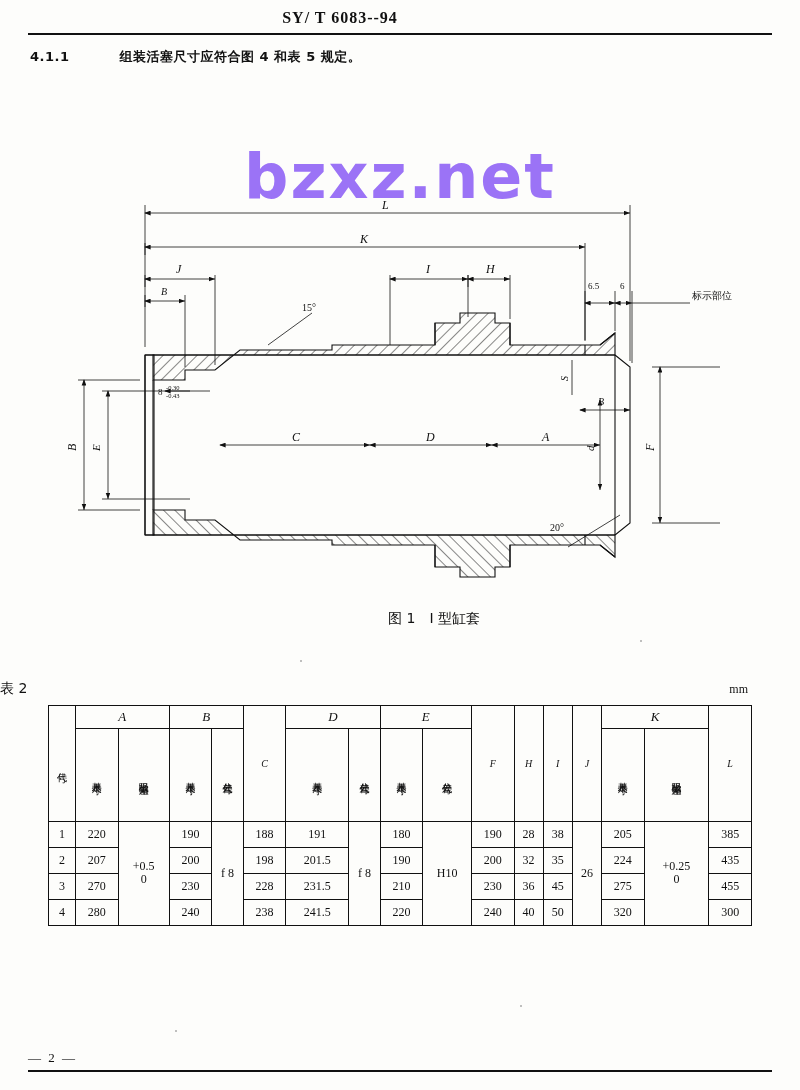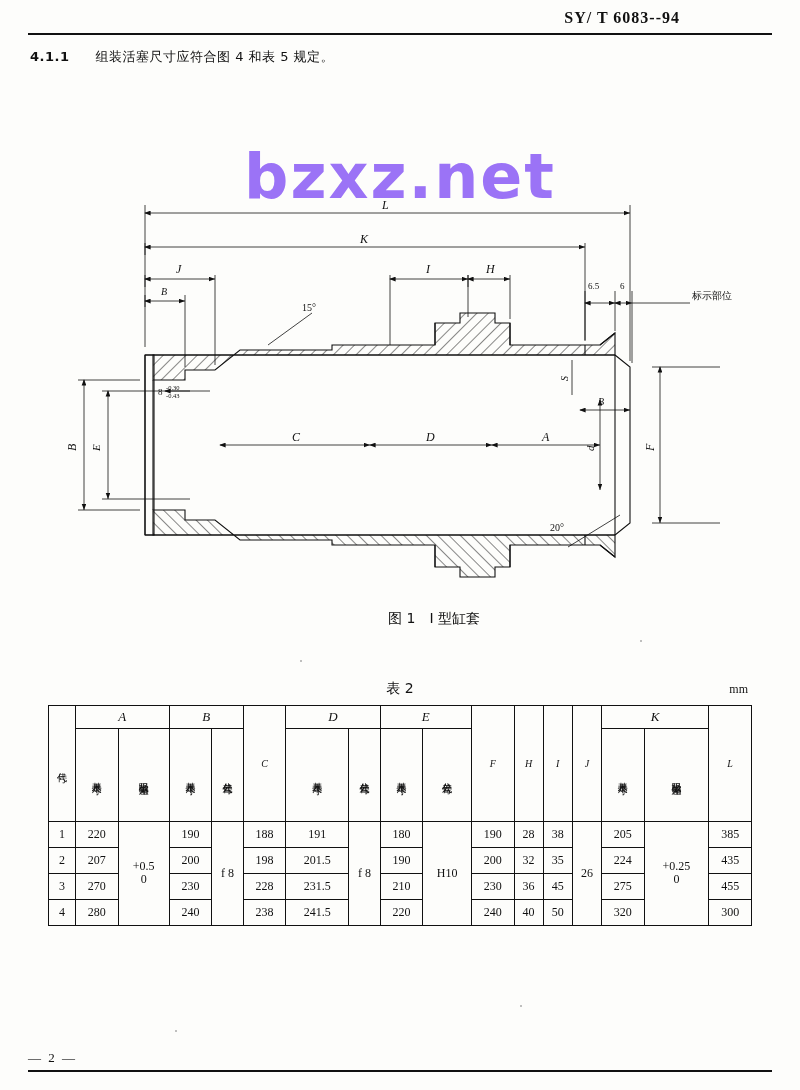--- a/index.html
+++ b/index.html
@@ -11,33 +11,33 @@
     position:relative;
     overflow:hidden;
   }
   .page{position:relative;width:800px;height:1090px;}
 
   
   .header-rule{
     position:absolute;left:28px;top:33px;width:744px;height:2px;background:#111;
   }
   .doc-title{
-    position:absolute;top:9px;left:0;width:680px;text-align:right;
+    position:absolute;top:9px;left:0;width:680px;text-align:center;
     font-size:16px;font-weight:bold;letter-spacing:1px;
     font-family:"Liberation Serif", serif;
   }
 
   
   .clause{
     position:absolute;left:30px;top:48px;font-size:13px;font-weight:bold;
     font-family:"DejaVu Sans", sans-serif;
     letter-spacing:0.5px;
   }
   .clause .num{margin-right:26px;}
-  .clause .txt{font-weight:normal;}
+  .clause .txt{font-weight:bold;margin-left:24px;}
 
   
   .watermark{
     position:absolute;left:0;top:140px;width:800px;text-align:center;
     font-size:62px;font-weight:bold;color:#8b5cf6;
     font-family:"DejaVu Sans", sans-serif;
     letter-spacing:2px;
     opacity:.85;
     pointer-events:none;
   }
@@ -48,21 +48,21 @@
   }
   .figure svg{display:block;}
   .fig-caption{
     position:absolute;left:0;top:610px;width:800px;text-align:center;
     font-size:14px;font-family:"DejaVu Sans", sans-serif;margin-left:34px;
   }
   .fig-caption .sp{display:inline-block;width:14px;}
 
   
   .table-title{
-    position:absolute;left:0;top:680px;width:800px;text-align:center;
+    position:absolute;left:0;top:680px;width:800px;text-align:left;
     font-size:14px;font-family:"DejaVu Sans", sans-serif;
   }
   .unit{
     position:absolute;right:52px;top:682px;font-size:12px;
     font-family:"Liberation Serif", serif;
   }
   .tbl-wrap{position:absolute;left:48px;top:705px;width:704px;}
   table.data{
     border-collapse:collapse;width:704px;
     font-family:"DejaVu Sans", sans-serif;

